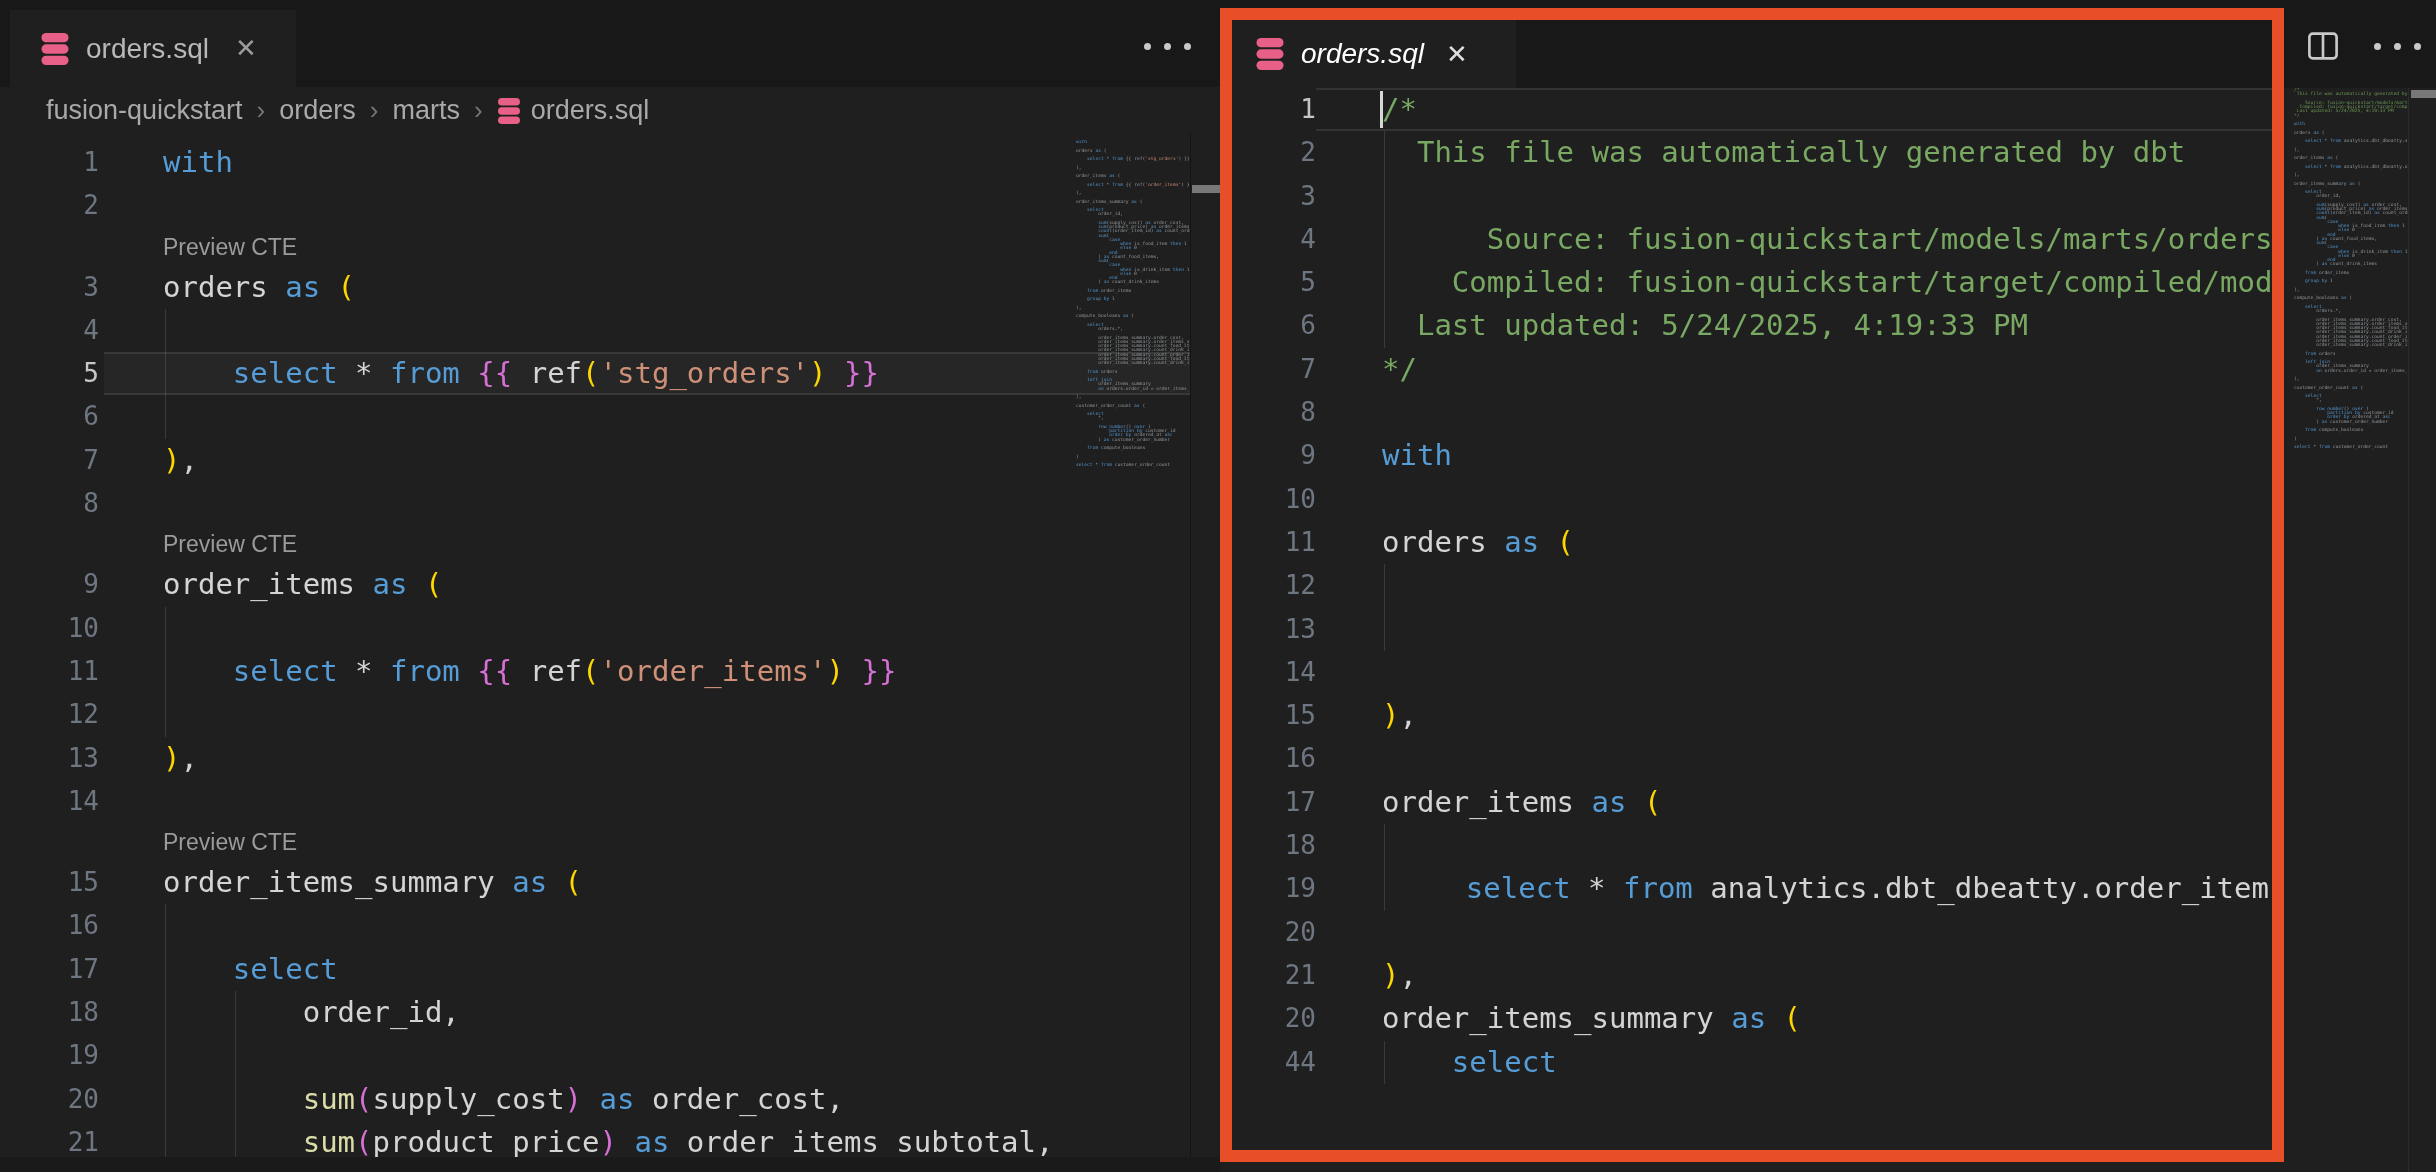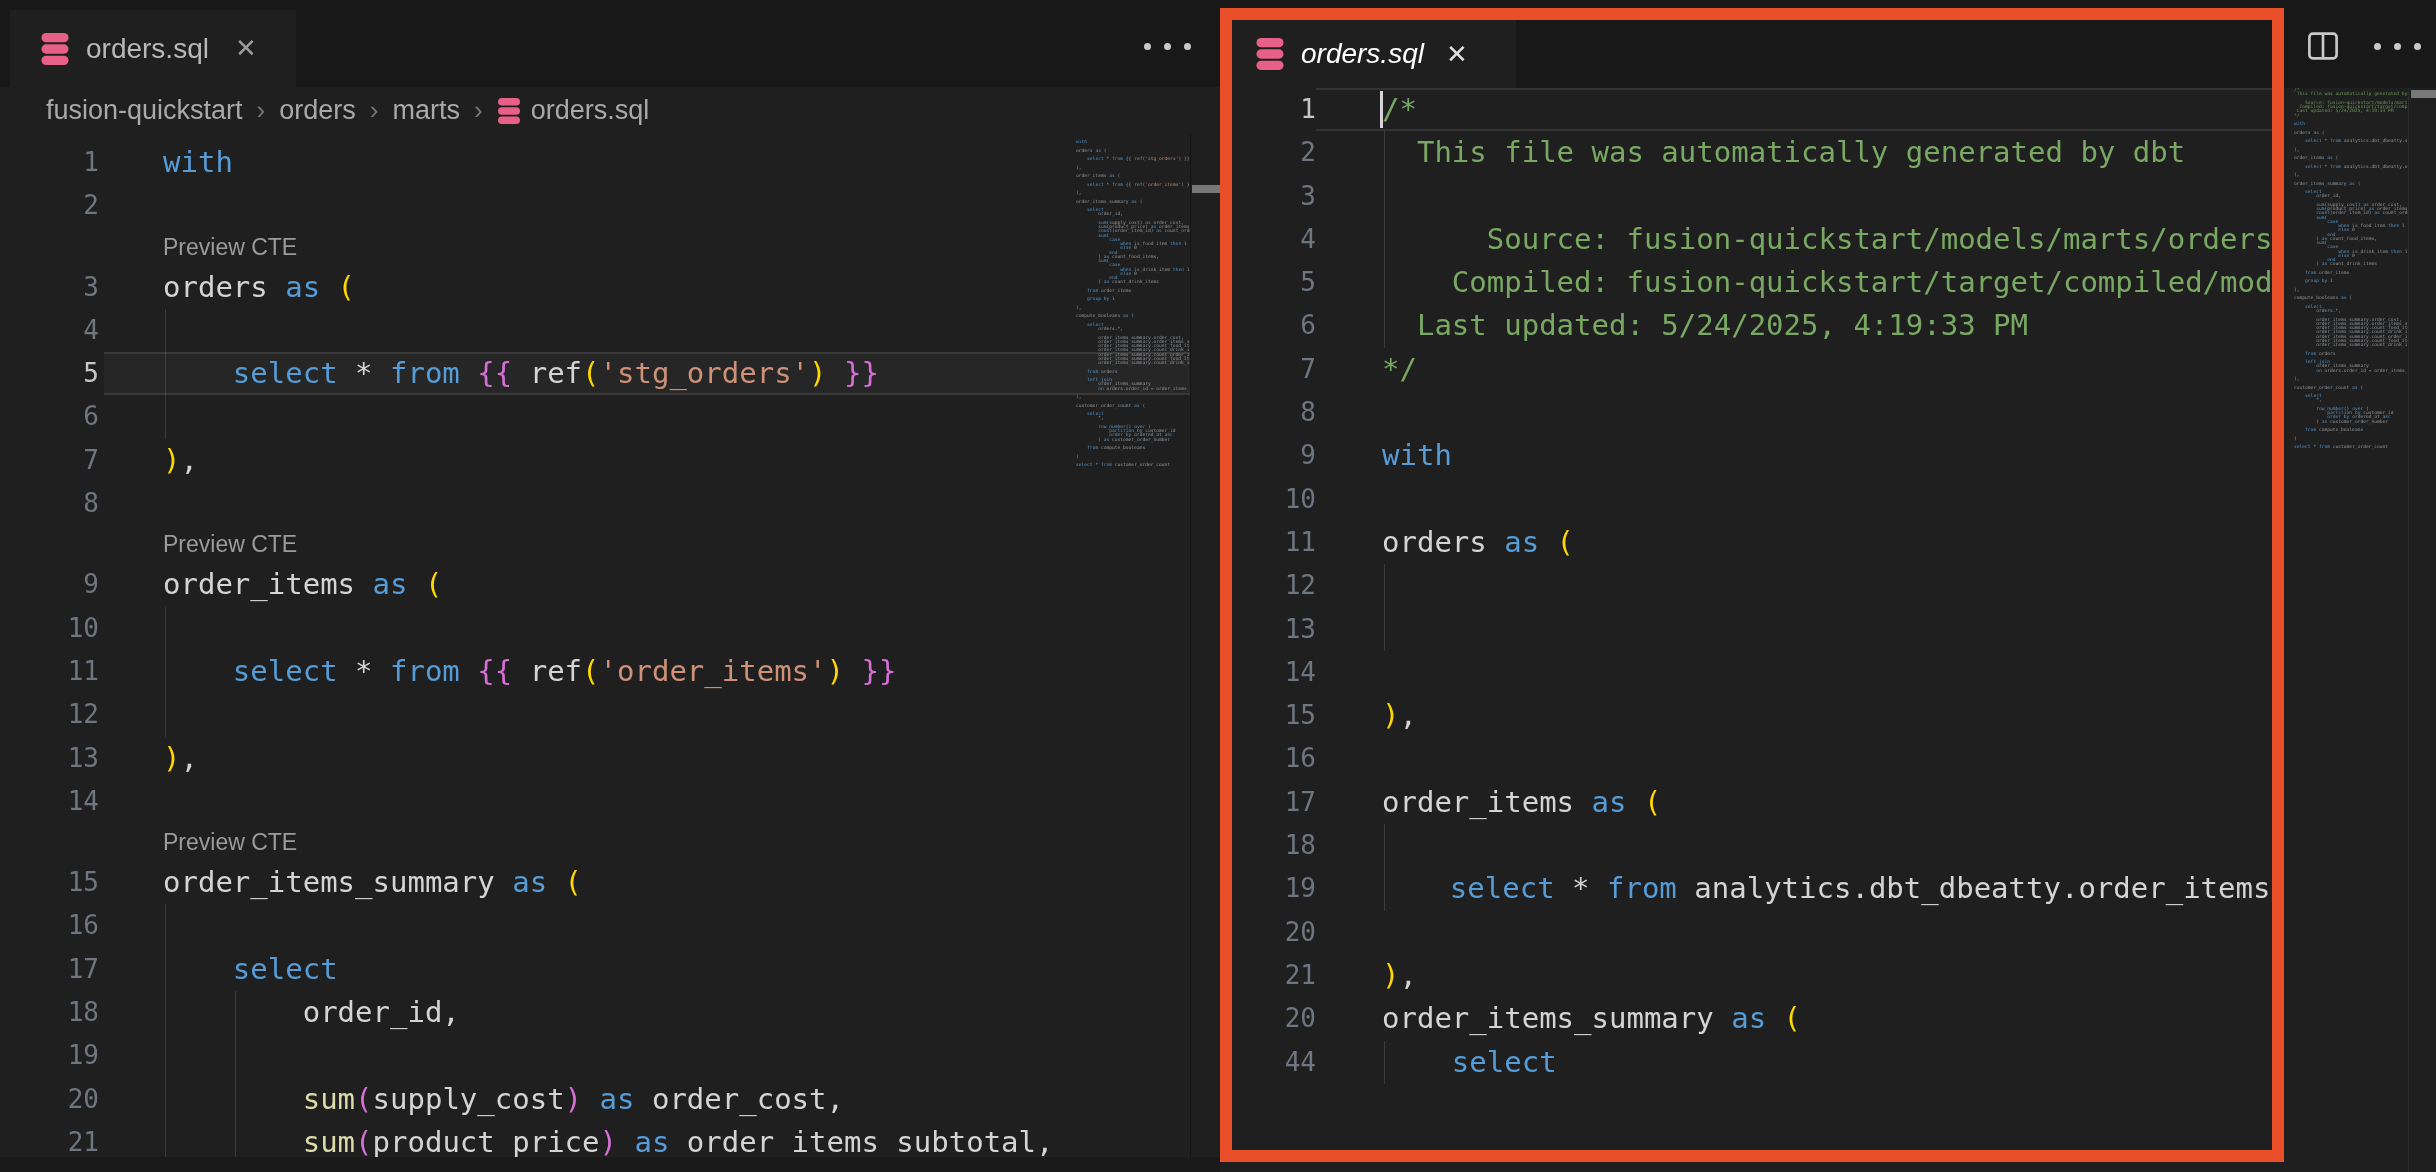--- a/index.html
+++ b/index.html
@@ -256,21 +256,21 @@
       <div class="row"><span class="num" style="width: 84px;">9</span><span class="code" style="left: 150px;"><span class="t-kw">with</span></span></div>
       <div class="row"><span class="num" style="width: 84px;">10</span><span class="code" style="left: 150px;"></span></div>
       <div class="row"><span class="num" style="width: 84px;">11</span><span class="code" style="left: 150px;"><span class="t-id">orders </span><span class="t-kw">as </span><span class="t-p1">(</span></span></div>
       <div class="row"><div class="guide" style="left: 152px;"></div><span class="num" style="width: 84px;">12</span><span class="code" style="left: 150px;"></span></div>
       <div class="row"><div class="guide" style="left: 152px;"></div><span class="num" style="width: 84px;">13</span></div>
       <div class="row"><span class="num" style="width: 84px;">14</span><span class="code" style="left: 150px;"></span></div>
       <div class="row"><span class="num" style="width: 84px;">15</span><span class="code" style="left: 150px;"><span class="t-p1">)</span><span class="t-id">,</span></span></div>
       <div class="row"><span class="num" style="width: 84px;">16</span><span class="code" style="left: 150px;"></span></div>
       <div class="row"><span class="num" style="width: 84px;">17</span><span class="code" style="left: 150px;"><span class="t-id">order_items </span><span class="t-kw">as </span><span class="t-p1">(</span></span></div>
       <div class="row"><div class="guide" style="left: 152px;"></div><span class="num" style="width: 84px;">18</span><span class="code" style="left: 150px;"></span></div>
-      <div class="row"><div class="guide" style="left: 152px;"></div><span class="num" style="width: 84px;">19</span><span class="code" style="left: 148px;"><span class="t-pl">    </span><span class="t-kw">select </span><span class="t-id">* </span><span class="t-kw">from </span><span class="t-id">analytics.dbt_dbeatty.order_items</span></span></div>
+      <div class="row"><div class="guide" style="left: 152px;"></div><span class="num" style="width: 84px;">19</span><span class="code" style="left: 164px;"><span class="t-pl">    </span><span class="t-kw">select </span><span class="t-id">* </span><span class="t-kw">from </span><span class="t-id">analytics.dbt_dbeatty.order_items</span></span></div>
       <div class="row"><span class="num" style="width: 84px;">20</span><span class="code" style="left: 150px;"></span></div>
       <div class="row"><span class="num" style="width: 84px;">21</span><span class="code" style="left: 150px;"><span class="t-p1">)</span><span class="t-id">,</span></span></div>
       <div class="row"><span class="num" style="width: 84px;">20</span><span class="code" style="left: 150px;"><span class="t-id">order_items_summary </span><span class="t-kw">as </span><span class="t-p1">(</span></span></div>
       <div class="row"><div class="guide" style="left: 152px;"></div><span class="num" style="width: 84px;">44</span><span class="code" style="left: 150px;"><span class="t-pl">    </span><span class="t-kw">select</span></span></div>
     </div>
   <div id="right-minimap" class="minimap">
       <div class="mm-line mm-c">/*</div>
       <div class="mm-line mm-c"> This file was automatically generated by dbt</div>
       <div class="mm-line mm-c"></div>
       <div class="mm-line mm-c">    Source: fusion-quickstart/models/marts/orders.sql</div>

